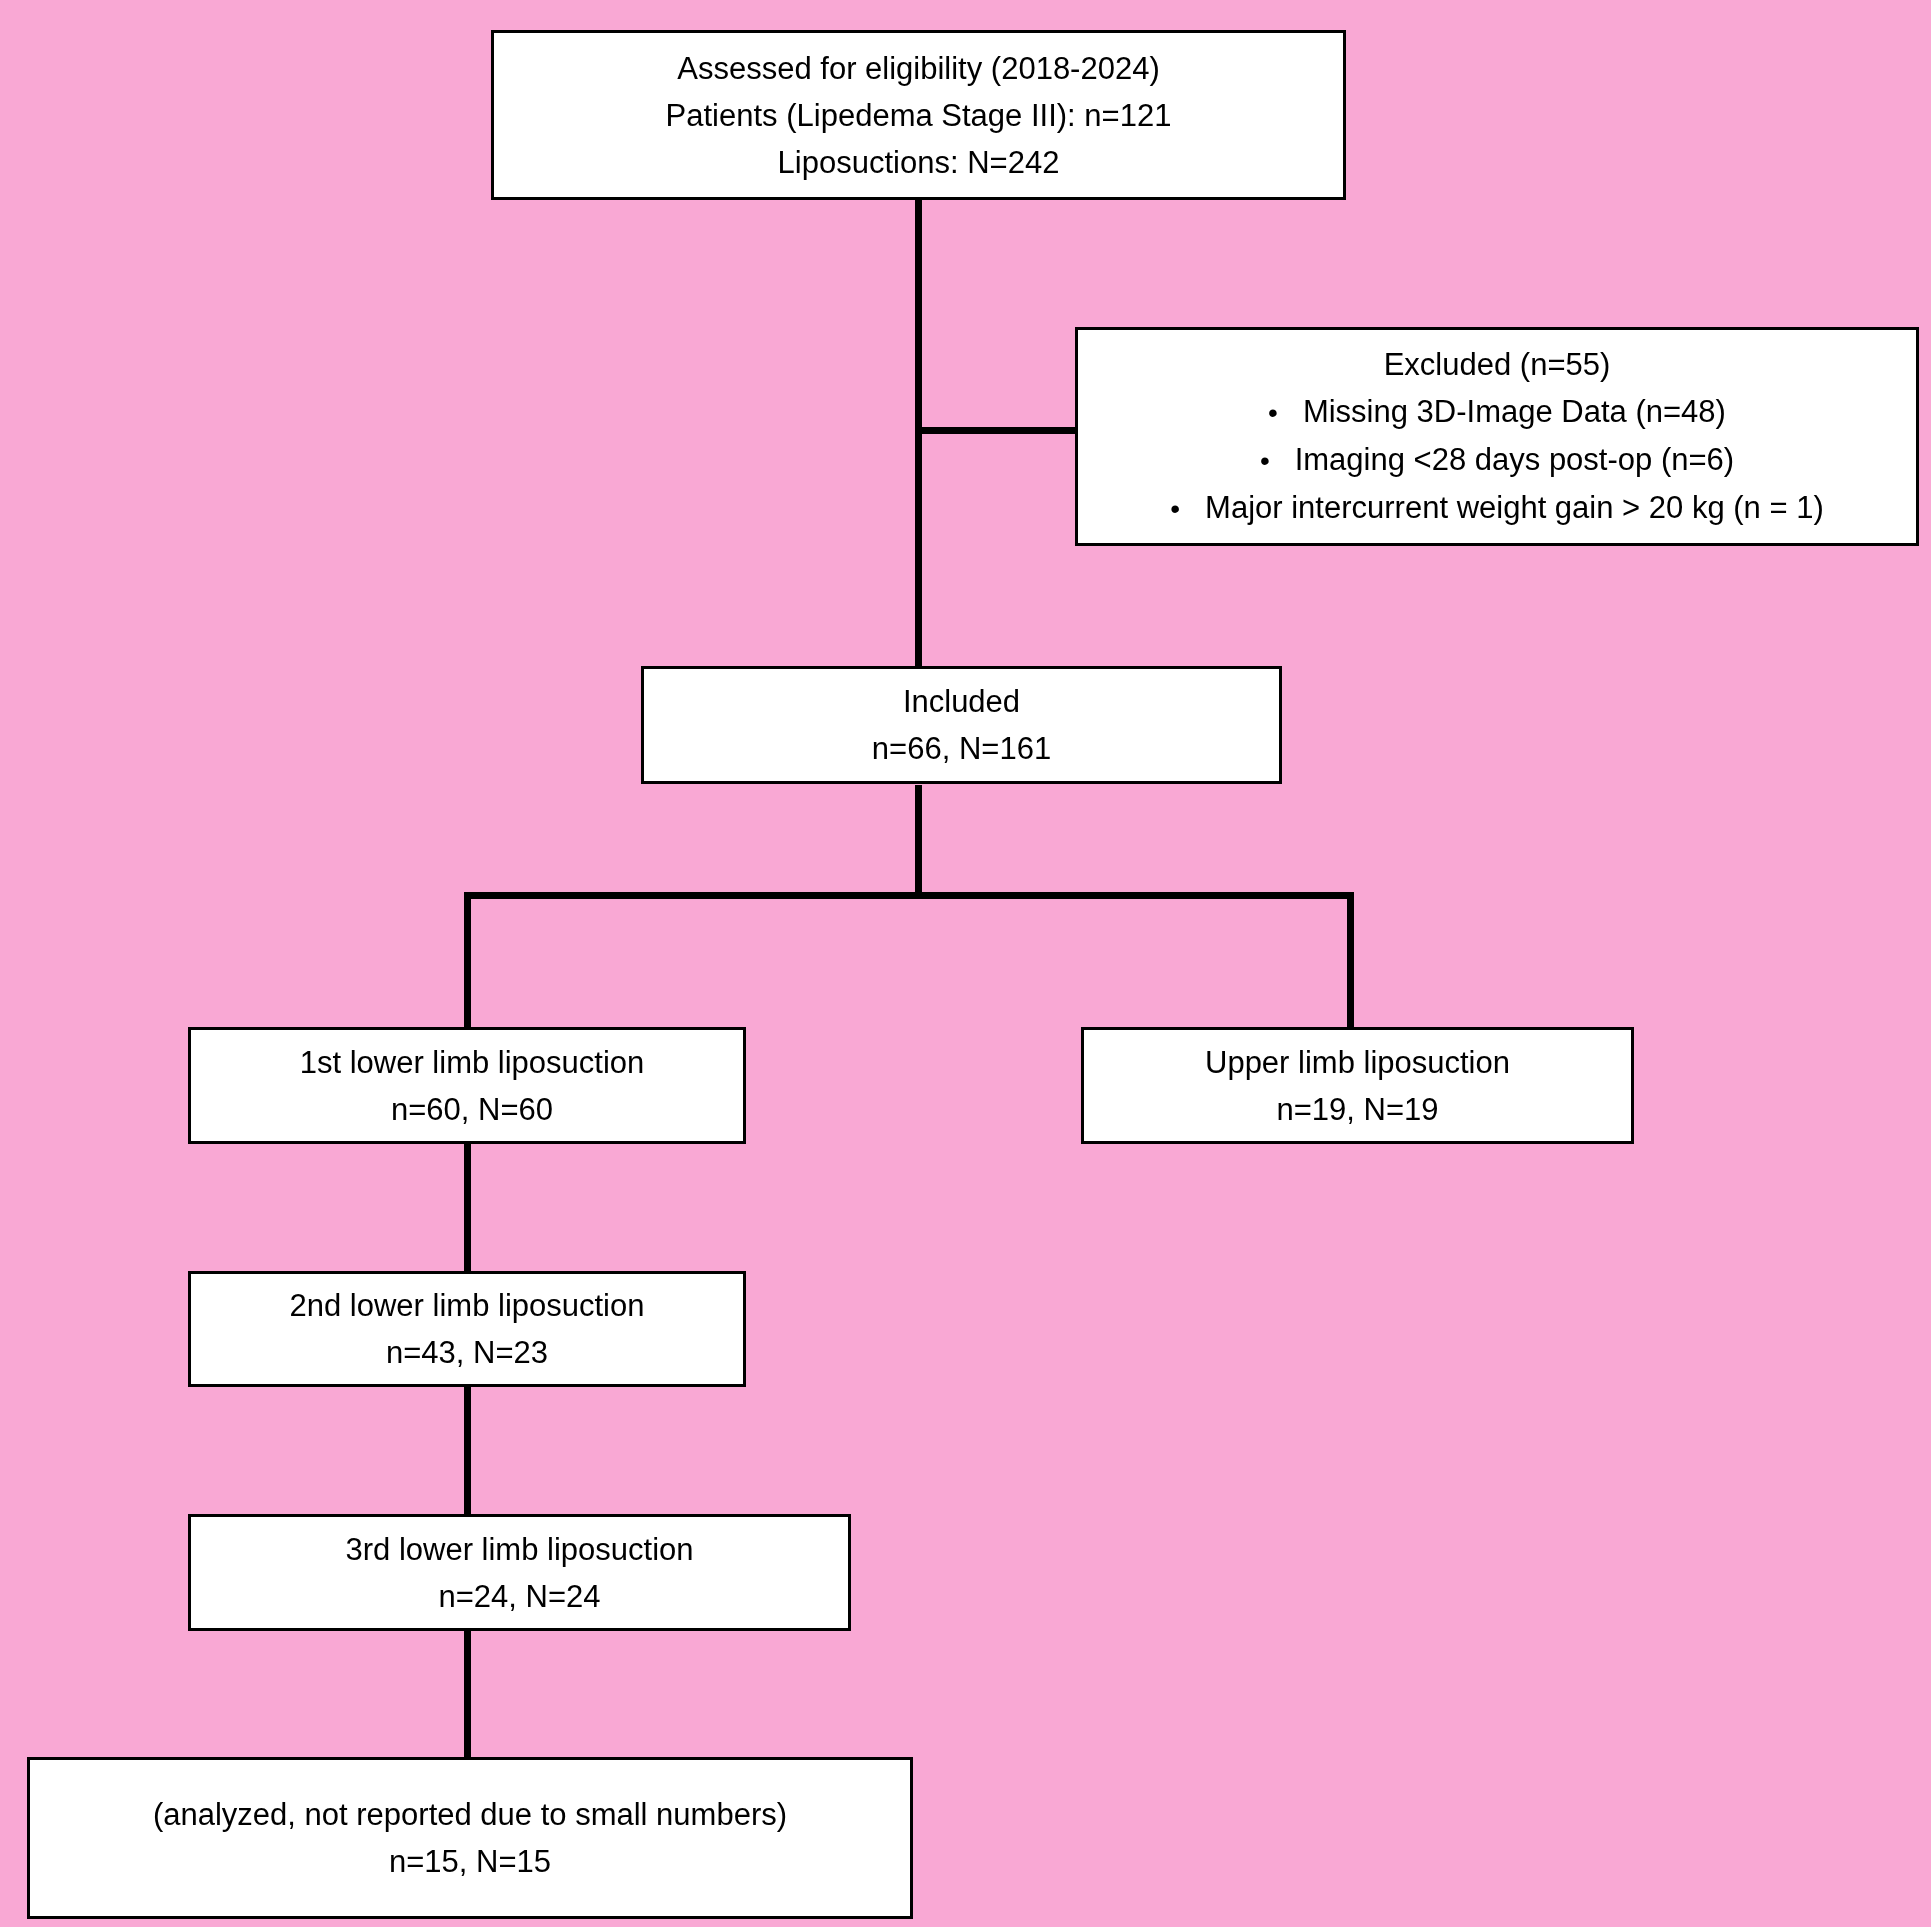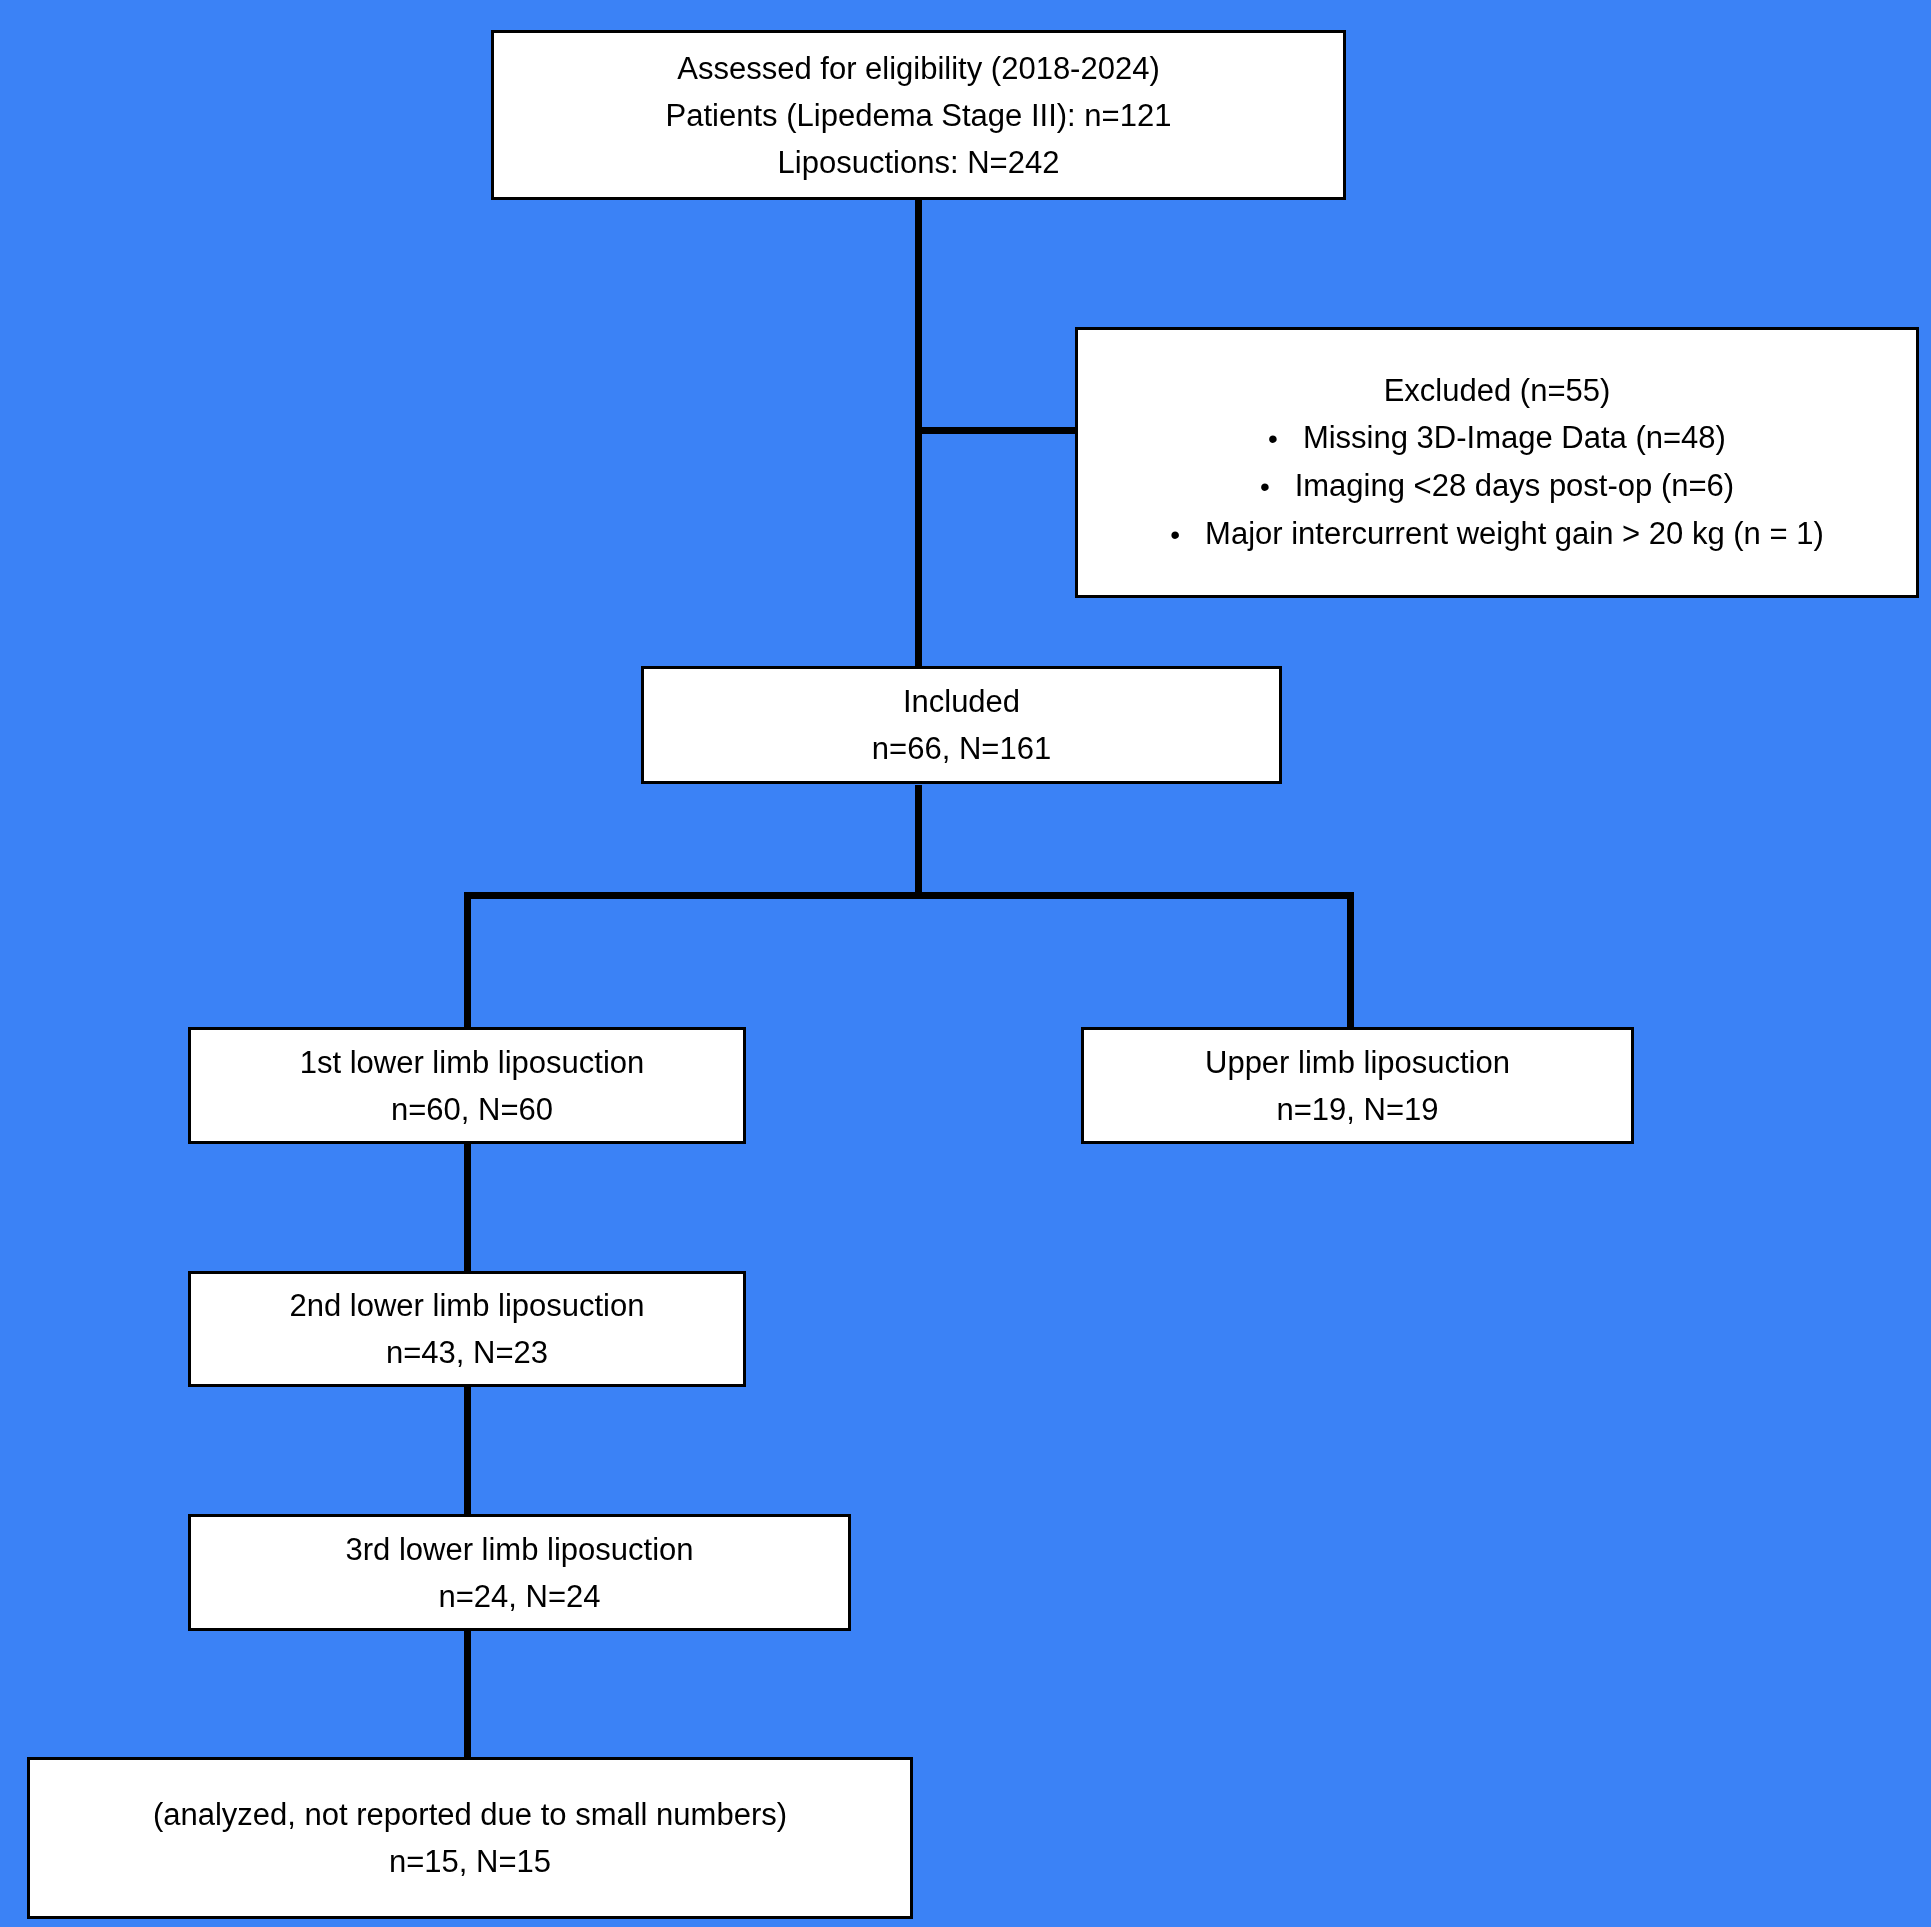--- a/index.html
+++ b/index.html
@@ -4,21 +4,21 @@
 <style>
   html, body {
     margin: 0;
     padding: 0;
     background: #ffffff;
   }
   #canvas {
     position: relative;
     width: 1931px;
     height: 1928px;
-    background: #3b82f6;
+    background: #f9a8d4;
     font-family: "Liberation Sans", sans-serif;
     color: #000000;
   }
   .box {
     position: absolute;
     box-sizing: border-box;
     border: 3.3px solid #000000;
     background: #ffffff;
     display: flex;
     flex-direction: column;
@@ -38,21 +38,21 @@
     align-items: baseline;
     justify-content: center;
     gap: 25px;
   }
   .bullet-glyph {
     font-size: 28px;
   }
 
   
   #box-assessed        { left: 491px;  top: 30px;   width: 855px; height: 170px; }
-  #box-excluded        { left: 1075px; top: 327px;  width: 844px; height: 271px; }
+  #box-excluded        { left: 1075px; top: 327px;  width: 844px; height: 219px; }
   #box-included        { left: 641px;  top: 666px;  width: 641px;  height: 118px; }
   #box-first-lower     { left: 188px;  top: 1027px; width: 558px;  height: 117px; padding-left: 10px; }
   #box-upper           { left: 1081px; top: 1027px; width: 553px;  height: 117px; }
   #box-second-lower    { left: 188px;  top: 1271px; width: 558px;  height: 116px; }
   #box-third-lower     { left: 188px;  top: 1514px; width: 663px;  height: 117px; }
   #box-fourth-fifth    { left: 27px;   top: 1757px; width: 886px; height: 162px; }
 
   
   #line-spine-top       { left: 915px; top: 200px;  width: 6.6px;    height: 466px; }
   #line-to-excluded     { left: 918px; top: 427px;  width: 157px;  height: 6.6px;   }

